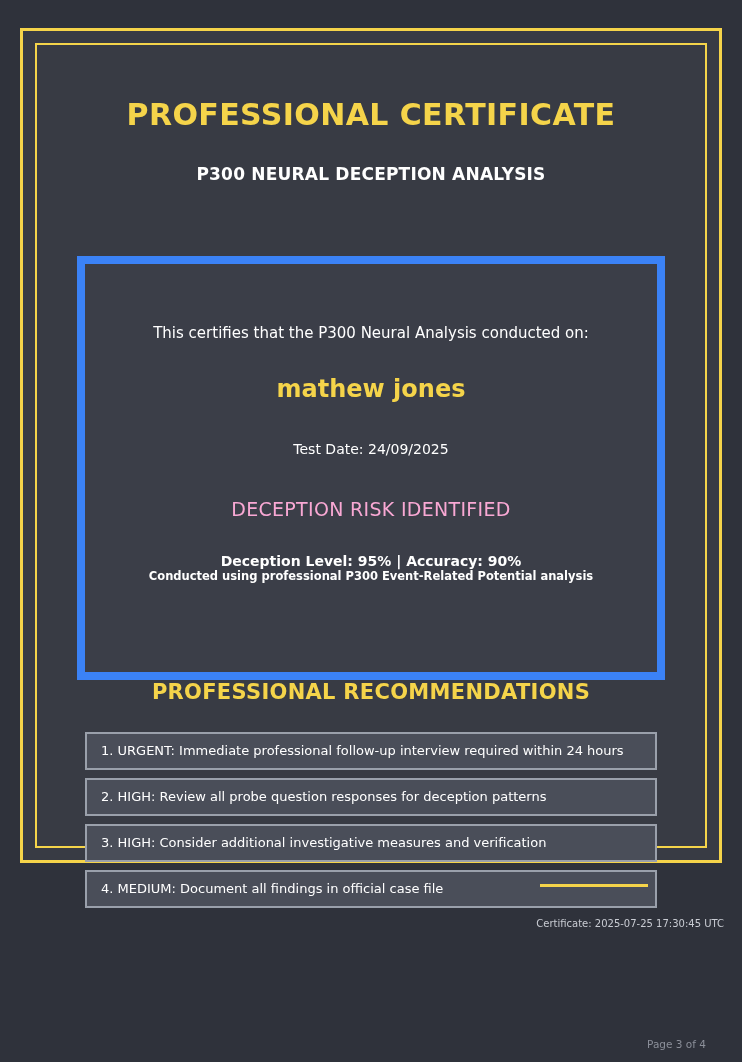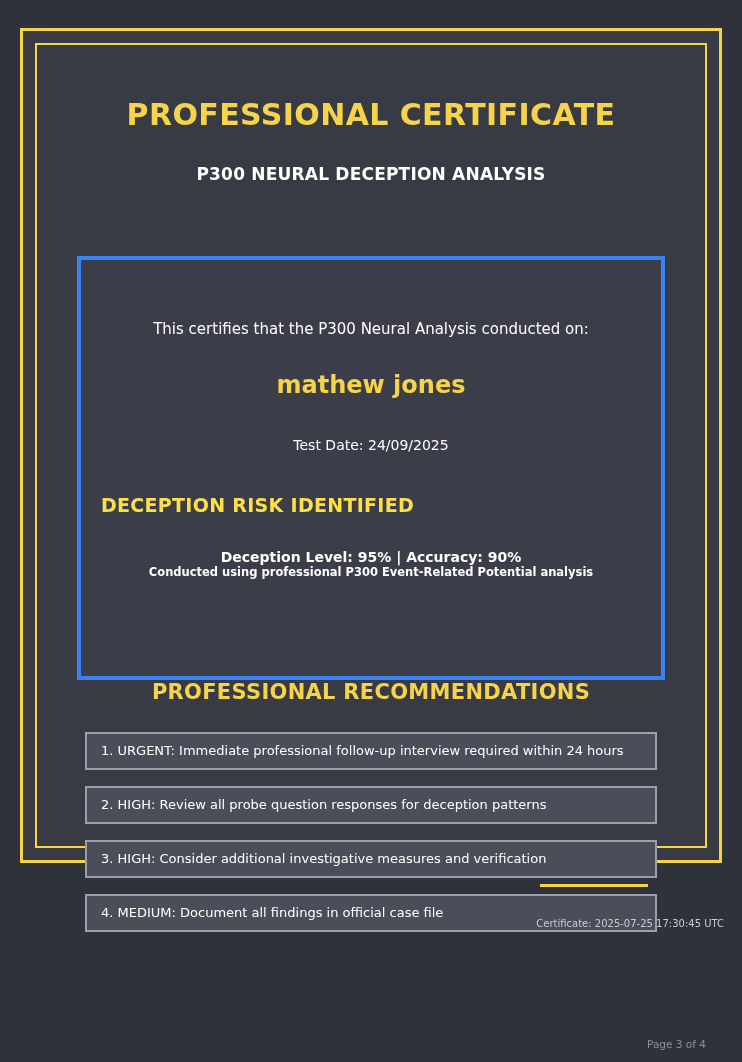--- a/index.html
+++ b/index.html
@@ -64,21 +64,21 @@
   .subtitle {
     text-align: center;
     color: #ffffff;
     font-size: 17px;
     font-weight: bold;
     margin-top: 32px;
     letter-spacing: 0.2px;
   }
   .cert-box {
     margin: 72px 6px 0 6px;
-    border: 4px solid #3b82f6;
+    border: 8px solid #3b82f6;
     background: #3b3e48;
     box-sizing: border-box;
     padding: 38px 20px 30px 20px;
     height: 424px;
   }
   .cert-line {
     text-align: center;
     font-size: 15px;
     color: #ffffff;
     margin-top: 22px;
@@ -92,23 +92,24 @@
   }
   .cert-meta {
     text-align: center;
     font-size: 14px;
     color: #ffffff;
     margin-top: 35px;
     line-height: 22px;
   }
   .cert-meta div + div { margin-top: 4px; }
   .risk {
+    text-align: center;
     font-size: 19px;
-    font-weight: bold;
-    color: #fde047;
+    font-weight: normal;
+    color: #f9a8d4;
     margin-top: 38px;
     letter-spacing: 0.3px;
   }
   .levels {
     text-align: center;
     font-size: 14px;
     font-weight: bold;
     color: #ffffff;
     margin-top: 33px;
   }
@@ -130,21 +131,21 @@
   }
   .rec-item {
     border: 2px solid #9aa0ab;
     background: #4a4e59;
     box-sizing: border-box;
     height: 38px;
     line-height: 34px;
     padding: 0 14px;
     font-size: 13px;
     color: #ffffff;
-    margin-bottom: 16px;
+    margin-bottom: 8px;
     position: relative;
     overflow: hidden;
   }
   .accent-bar {
     position: absolute;
     left: 540px;
     top: 884px;
     width: 108px;
     height: 3px;
     background: #f5d44a;

